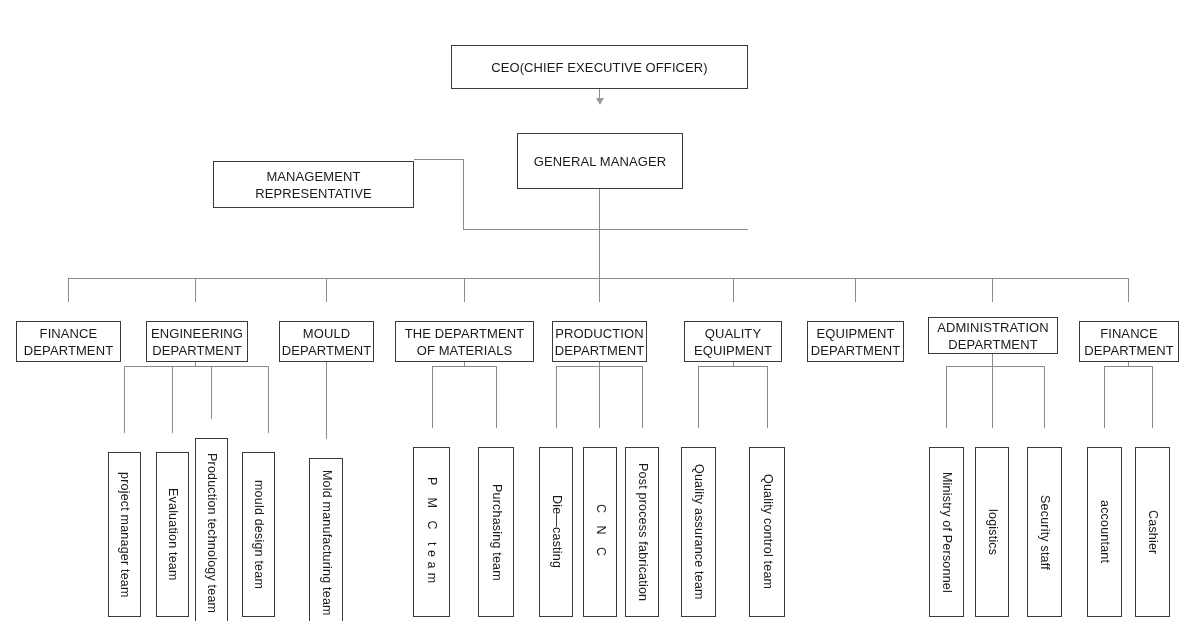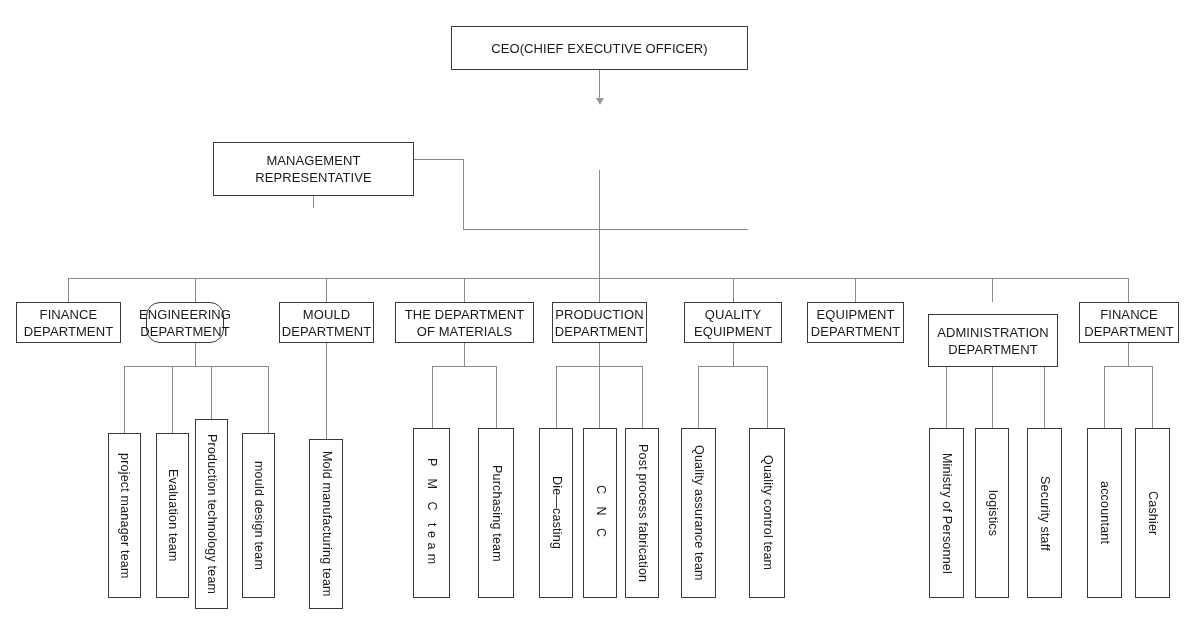--- a/index.html
+++ b/index.html
@@ -14,20 +14,21 @@
     border:1px solid #3a3a3a;
     background:#ffffff;
     display:flex;
     align-items:center;
     justify-content:center;
     text-align:center;
     font-size:13px;
     line-height:17px;
     letter-spacing:.1px;
     z-index:3;
+    margin-top:19px;
   }
   .node.h{padding:2px 6px;}
   .node .lbl{display:block;white-space:pre-line;}
 
   
   .node.v{
     padding:8px 2px;
     align-items:center;
     justify-content:center;
   }
@@ -117,33 +118,36 @@
 
   <div class="ln vt" style="left:1128px;top:343px;height:24px;"></div>
   <div class="ln hz" style="left:1104px;top:366px;width:49px;"></div>
   <div class="ln vt" style="left:1104px;top:366px;height:62px;"></div>
   <div class="ln vt" style="left:1152px;top:366px;height:62px;"></div>
 
   <div class="node h" style="left:451px;top:26px;width:297px;height:44px;">
     <span class="lbl">CEO(CHIEF EXECUTIVE OFFICER)</span>
   </div>
 
-
-  <div class="node h" style="left:213px;top:142px;width:201px;height:54px;">
+  <div class="node h" style="left:517px;top:114px;width:166px;height:56px;">
+    <span class="lbl">GENERAL MANAGER</span>
+  </div>
+
+  <div class="node h" style="left:213px;top:142px;width:201px;height:47px;">
     <span class="lbl">MANAGEMENT
 REPRESENTATIVE</span>
   </div>
 
 
 
   <div class="node h" style="left:16px;top:302px;width:105px;height:41px;">
     <span class="lbl">FINANCE
 DEPARTMENT</span>
   </div>
-  <div class="node h" style="left:146px;top:302px;width:78px;height:41px;border-radius:14px;">
+  <div class="node h" style="left:146px;top:302px;width:102px;height:41px;">
     <span class="lbl">ENGINEERING
 DEPARTMENT</span>
   </div>
   <div class="node h" style="left:279px;top:302px;width:95px;height:41px;">
     <span class="lbl">MOULD
 DEPARTMENT</span>
   </div>
   <div class="node h" style="left:395px;top:302px;width:139px;height:41px;justify-content:center;">
     <span class="lbl">THE DEPARTMENT
 OF MATERIALS</span>
@@ -153,21 +157,21 @@
 DEPARTMENT</span>
   </div>
   <div class="node h" style="left:684px;top:302px;width:98px;height:41px;">
     <span class="lbl">QUALITY
 EQUIPMENT</span>
   </div>
   <div class="node h" style="left:807px;top:302px;width:97px;height:41px;">
     <span class="lbl">EQUIPMENT
 DEPARTMENT</span>
   </div>
-  <div class="node h" style="left:928px;top:314px;width:130px;height:53px;">
+  <div class="node h" style="left:928px;top:298px;width:130px;height:37px;">
     <span class="lbl">ADMINISTRATION
 DEPARTMENT</span>
   </div>
   <div class="node h" style="left:1079px;top:302px;width:100px;height:41px;">
     <span class="lbl">FINANCE
 DEPARTMENT</span>
   </div>
 
   <div class="node v" style="left:108px;top:433px;width:33px;height:165px;">
     <span class="lbl">project manager team</span>

